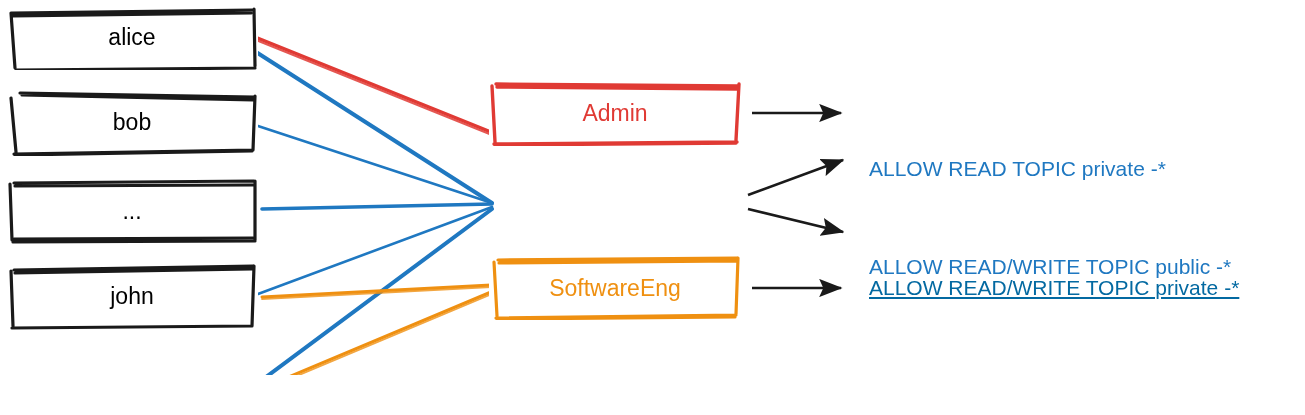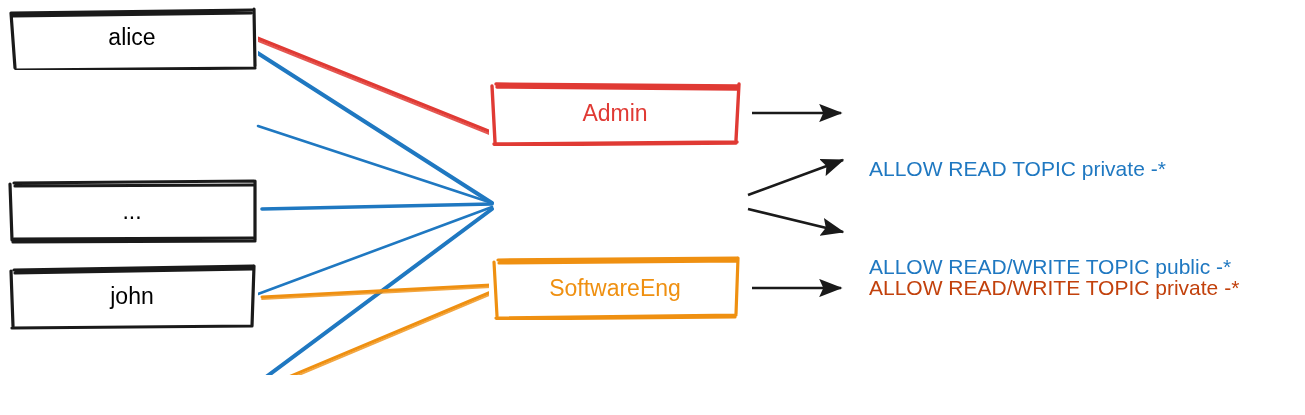--- a/index.html
+++ b/index.html
@@ -107,20 +107,26 @@
     </g>
   </svg>
 
   <div class="node" style="left:6px; top:4px; width:252px; height:66px;">
     <svg class="sketch-frame" viewBox="0 0 252 66" preserveAspectRatio="none" xmlns="http://www.w3.org/2000/svg">
       <path d="M6,9 L246,6 M248,5 L249,62 M249,64 L10,66 M9,64 L5,9 M7,12 L245,9" stroke="#1a1a1a" stroke-width="3.2" fill="none" stroke-linecap="round"></path>
     </svg>
     <span class="node-label">alice</span>
   </div>
 
+  <div class="node" style="left:6px; top:88px; width:252px; height:68px;">
+    <svg class="sketch-frame" viewBox="0 0 252 68" preserveAspectRatio="none" xmlns="http://www.w3.org/2000/svg">
+      <path d="M14,5 L248,9 M249,8 L247,62 M247,62 L8,66 M10,64 L5,10 M16,7 L247,12 M9,67 L246,63" stroke="#1a1a1a" stroke-width="3.2" fill="none" stroke-linecap="round"></path>
+    </svg>
+    <span class="node-label">bob</span>
+  </div>
 
   <div class="node" style="left:4px; top:176px; width:256px; height:70px;">
     <svg class="sketch-frame" viewBox="0 0 256 70" preserveAspectRatio="none" xmlns="http://www.w3.org/2000/svg">
       <path d="M10,7 L250,5 M251,5 L251,64 M251,65 L9,66 M8,64 L6,8 M11,10 L249,9 M10,63 L249,62" stroke="#1a1a1a" stroke-width="3.2" fill="none" stroke-linecap="round"></path>
     </svg>
     <span class="node-label">...</span>
   </div>
 
   <div class="node" style="left:6px; top:262px; width:252px; height:68px;">
     <svg class="sketch-frame" viewBox="0 0 252 68" preserveAspectRatio="none" xmlns="http://www.w3.org/2000/svg">
@@ -140,15 +146,15 @@
 
   <div class="node" style="left:489px; top:256px; width:252px; height:64px;text-align:center;">
     <svg class="sketch-frame" viewBox="0 0 252 64" preserveAspectRatio="none" xmlns="http://www.w3.org/2000/svg">
       <path d="M9,4 L248,2 M249,2 L247,58 M247,59 L7,62 M8,60 L5,6 M10,7 L248,5 M8,63 L246,61" stroke="#ef9011" stroke-width="3.2" fill="none" stroke-linecap="round"></path>
     </svg>
     <span class="node-label" style="color:#ef9011;">SoftwareEng</span>
   </div>
 
   <div class="perm" style="left:869px; top:158px; color:#1f78c1;">ALLOW READ TOPIC private -*</div>
   <div class="perm" style="left:869px; top:220px; color:#1f78c1;margin-top:36px;">ALLOW READ/WRITE TOPIC public -*</div>
-  <div class="perm" style="left:869px; top:277px; color:#c2410c;">ALLOW READ/WRITE TOPIC private -*</div>
+  <div class="perm" style="left:869px; top:277px; color:#0369a1;text-decoration:underline;">ALLOW READ/WRITE TOPIC private -*</div>
 
 </div>
 
 </body></html>

